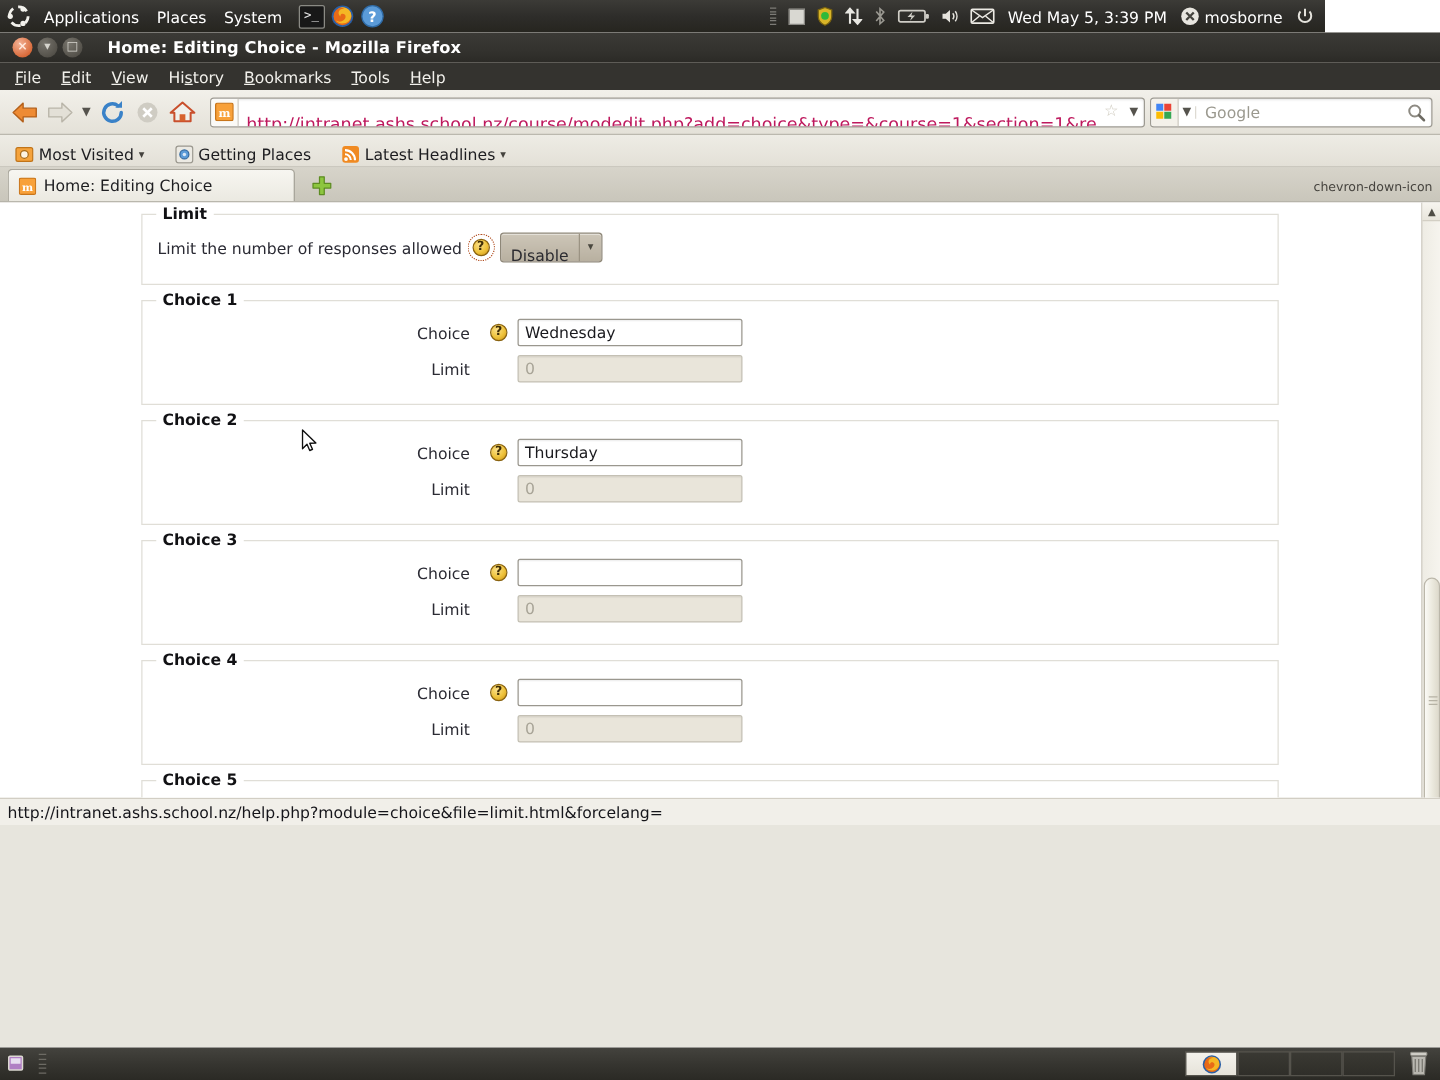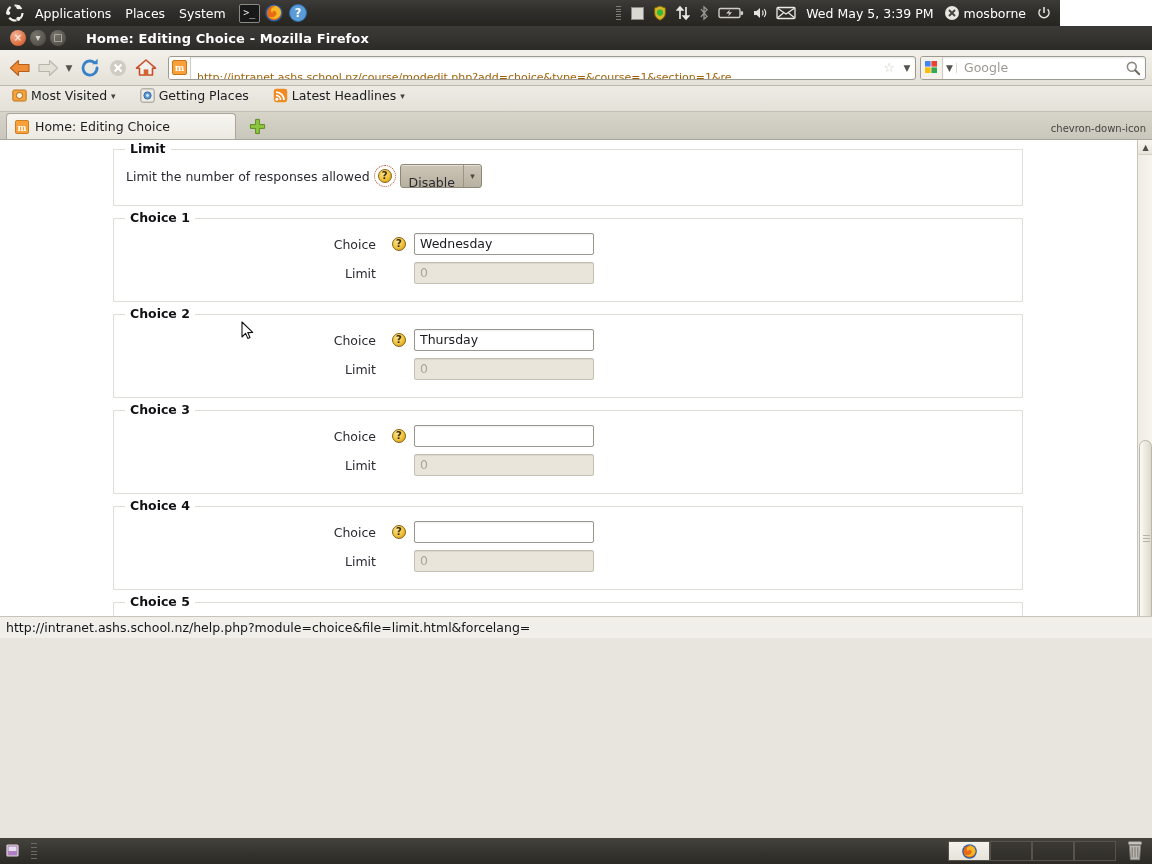--- a/index.html
+++ b/index.html
@@ -77,40 +77,40 @@
   .navbtn { width: 28px; height: 28px; display:flex; align-items:center; justify-content:center; }
   .drop-caret { width: 14px; display:flex; align-items:center; justify-content:center; color:#55534d; font-size:9px;}
   .urlbar {
     flex: 1 1 auto; height: 24px; margin: 0 4px 0 8px;
     background: #ffffff; border: 1px solid #9d9a92; border-radius: 3px;
     display: flex; align-items: center; overflow: hidden;
     box-shadow: inset 0 1px 2px rgba(0,0,0,.10);
   }
   .url-favicon { width: 22px; height: 22px; display:flex; align-items:center; justify-content:center;
                  border-right: 1px solid #cfccc4; flex: 0 0 auto; background:#fbfaf7;}
-  .url-text { flex: 1 1 auto; font-size: 11px; color: #a16207; padding-left: 6px;
+  .url-text { flex: 1 1 auto; font-size: 14px; color: #be185d; padding-left: 6px;
               white-space: nowrap; overflow: hidden; margin-top: 20px; }
   .url-star { width: 20px; flex: 0 0 auto; display:flex; align-items:center; justify-content:center; color:#cfcbbf; font-size:13px;}
   .url-caret { width: 16px; flex: 0 0 auto; display:flex; align-items:center; justify-content:center; color:#55534d; font-size:9px;}
   .searchbar {
     width: 226px; height: 24px; background: #ffffff;
     border: 1px solid #9d9a92; border-radius: 3px; display: flex; align-items: center;
     overflow: hidden; box-shadow: inset 0 1px 2px rgba(0,0,0,.10);
   }
   .search-engine { width: 22px; height: 22px; display:flex; align-items:center; justify-content:center;
                    background:#f4f1ea; border-right:1px solid #cfccc4; flex:0 0 auto;}
   .search-caret { width: 14px; flex:0 0 auto; display:flex; align-items:center; justify-content:center;
                   color:#55534d; font-size:9px; border-right:1px solid #dedbd3;}
   .search-ph { flex:1 1 auto; font-size:12.5px; color:#9b998f; padding-left:7px; }
   .search-mag { width: 24px; flex:0 0 auto; display:flex; align-items:center; justify-content:center;}
 
   .bookmarkbar {
     height: 26px; background: linear-gradient(to bottom,#eeece5,#e3e0d7);
     border-bottom: 1px solid #c2bfb5;
-    display: flex; align-items: flex-start; padding-left: 6px; gap: 2px;
+    display: flex; align-items: flex-end; padding-left: 6px; gap: 2px;
   }
   .bm { display: flex; align-items: center; padding: 2px 6px; font-size: 12.5px; color: #1d1d20; gap:4px; white-space: nowrap;}
   .bm .bmcaret { font-size: 9px; color: #44423d; }
 
   .tabbar {
     height: 28px; background: linear-gradient(to bottom,#d7d4ca,#c9c6bb);
     display: flex; align-items: flex-end; position: relative;
     border-bottom: 1px solid #a9a69c;
   }
   .tab {
@@ -337,20 +337,29 @@
 
 <div class="ff-window">
 
   <div class="titlebar">
     <div class="wbtn close">×</div>
     <div class="wbtn min">▾</div>
     <div class="wbtn max">□</div>
     <div class="title-text">Home: Editing Choice - Mozilla Firefox</div>
   </div>
 
+  <div class="menubar">
+    <div class="mi"><u>F</u>ile</div>
+    <div class="mi"><u>E</u>dit</div>
+    <div class="mi"><u>V</u>iew</div>
+    <div class="mi">Hi<u>s</u>tory</div>
+    <div class="mi"><u>B</u>ookmarks</div>
+    <div class="mi"><u>T</u>ools</div>
+    <div class="mi"><u>H</u>elp</div>
+  </div>
 
   <div class="navbar">
     <div class="navbtn">
       <svg width="24" height="22" viewBox="0 0 24 22">
         <path d="M10.5 3.5L2.5 11l8 7.5v-4h10.5v-7H10.5z" fill="#ee8b34" stroke="#b4601a" stroke-width="1.1" stroke-linejoin="round"></path>
       </svg>
     </div>
     <div class="navbtn">
       <svg width="24" height="22" viewBox="0 0 24 22">
         <path d="M13.5 3.5L21.5 11l-8 7.5v-4H3v-7h10.5z" fill="#e3e0d7" stroke="#b9b5a9" stroke-width="1.1" stroke-linejoin="round"></path>

